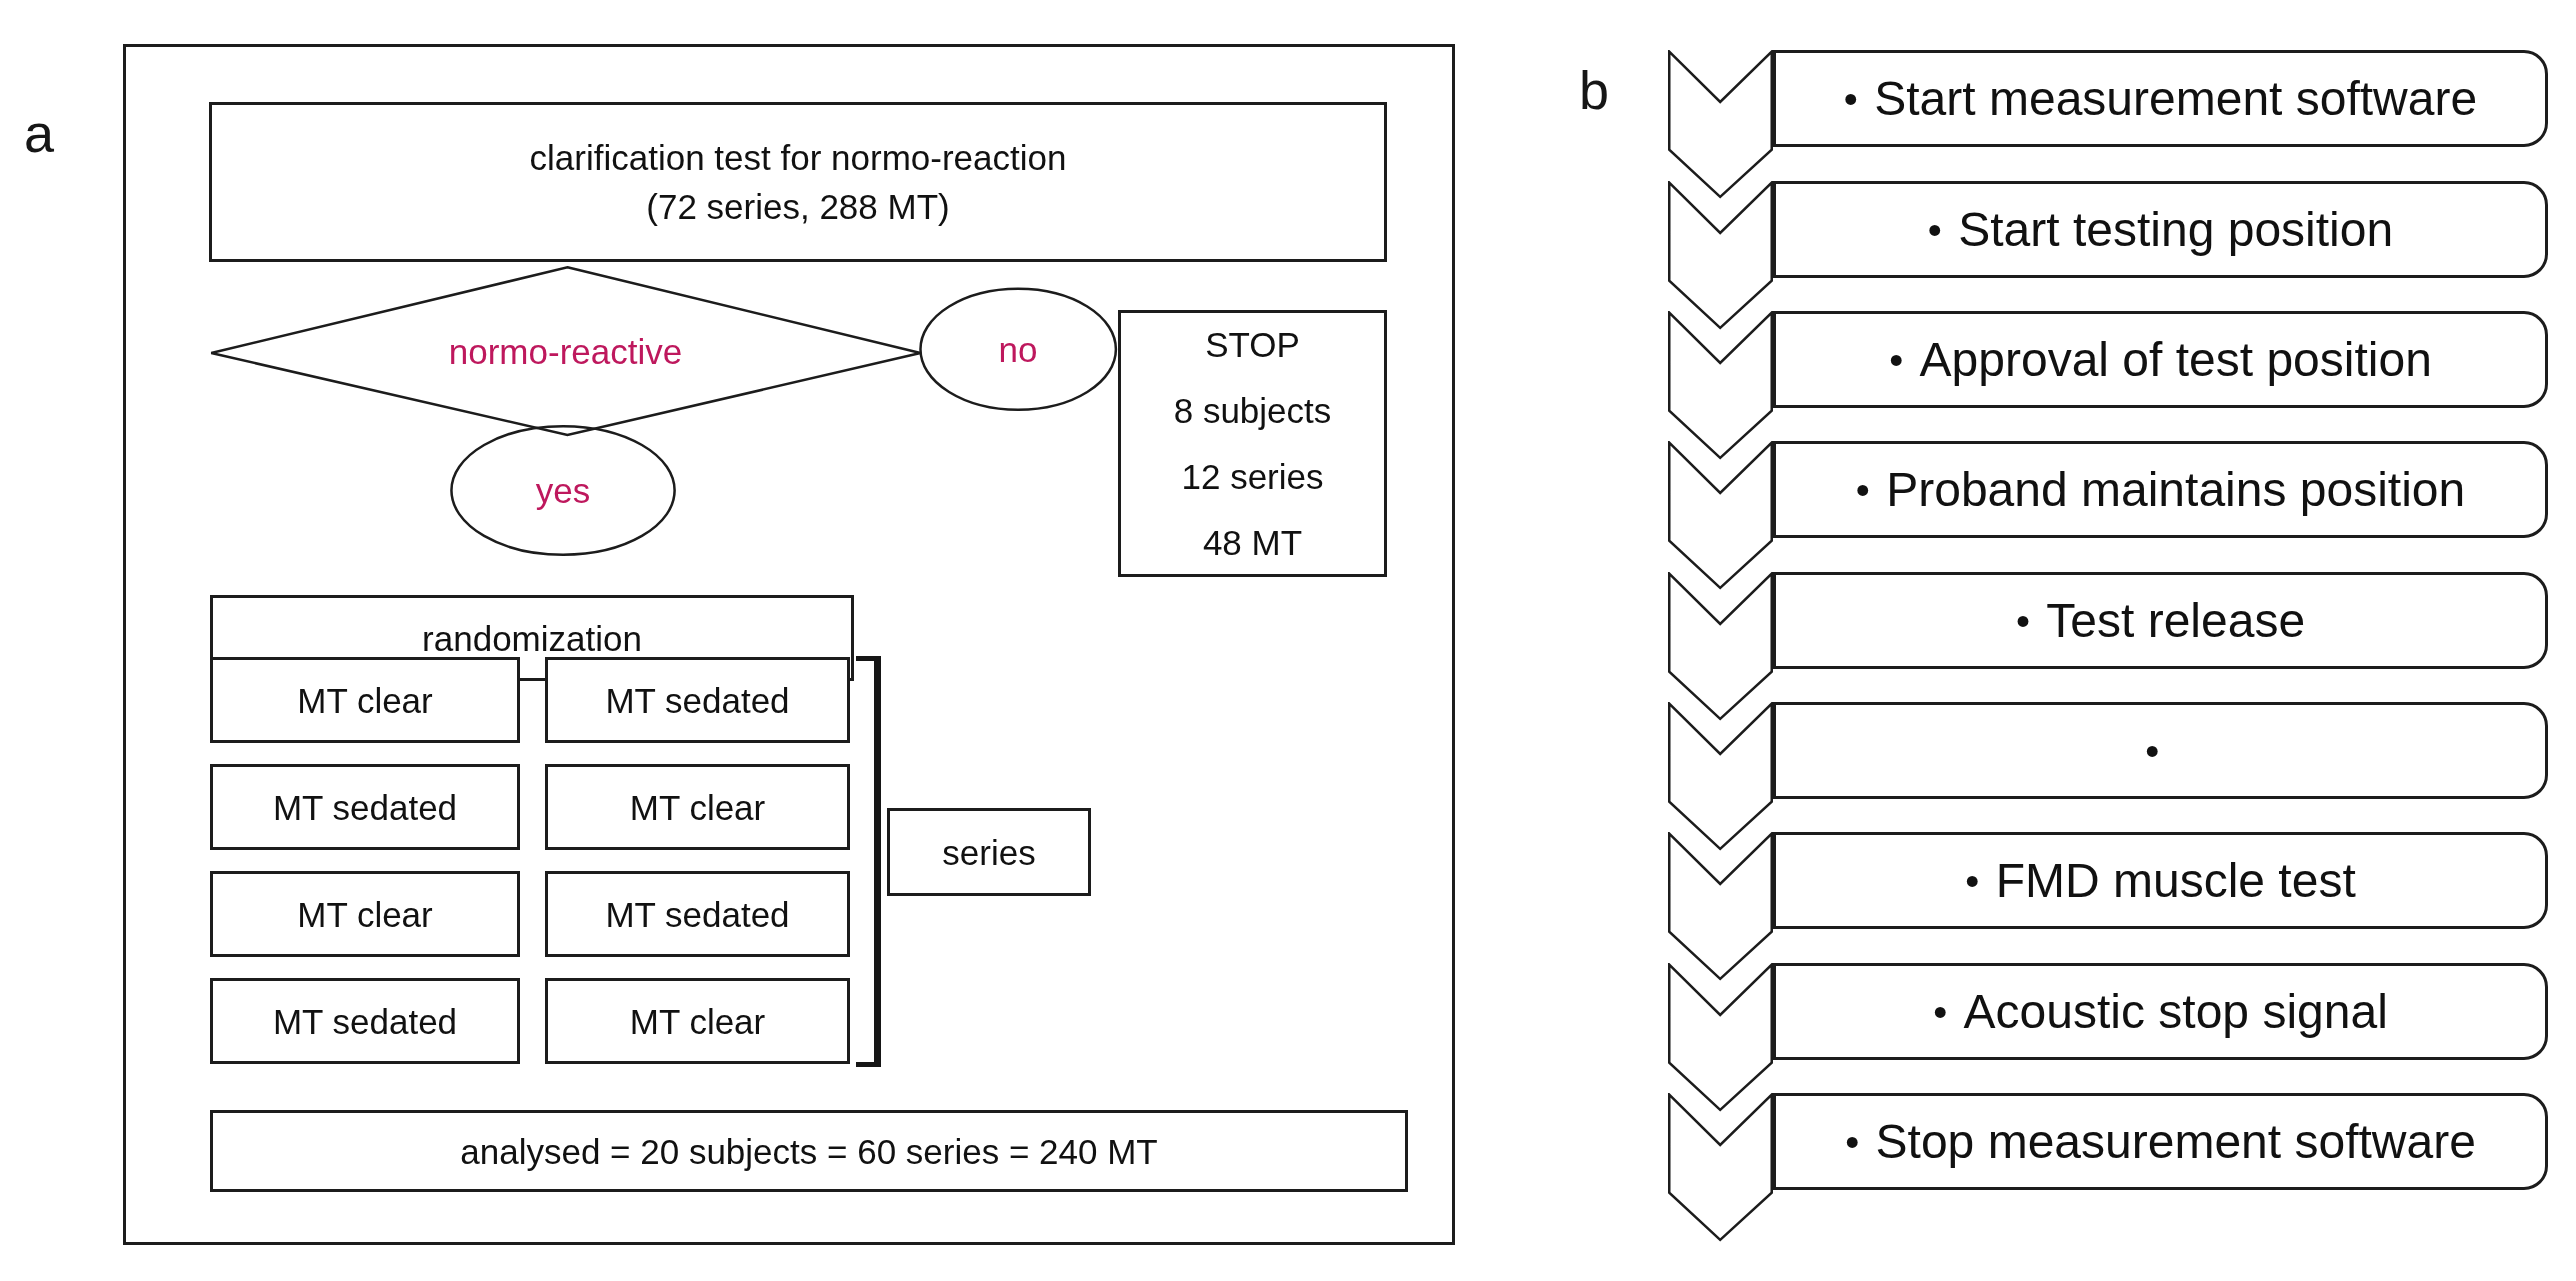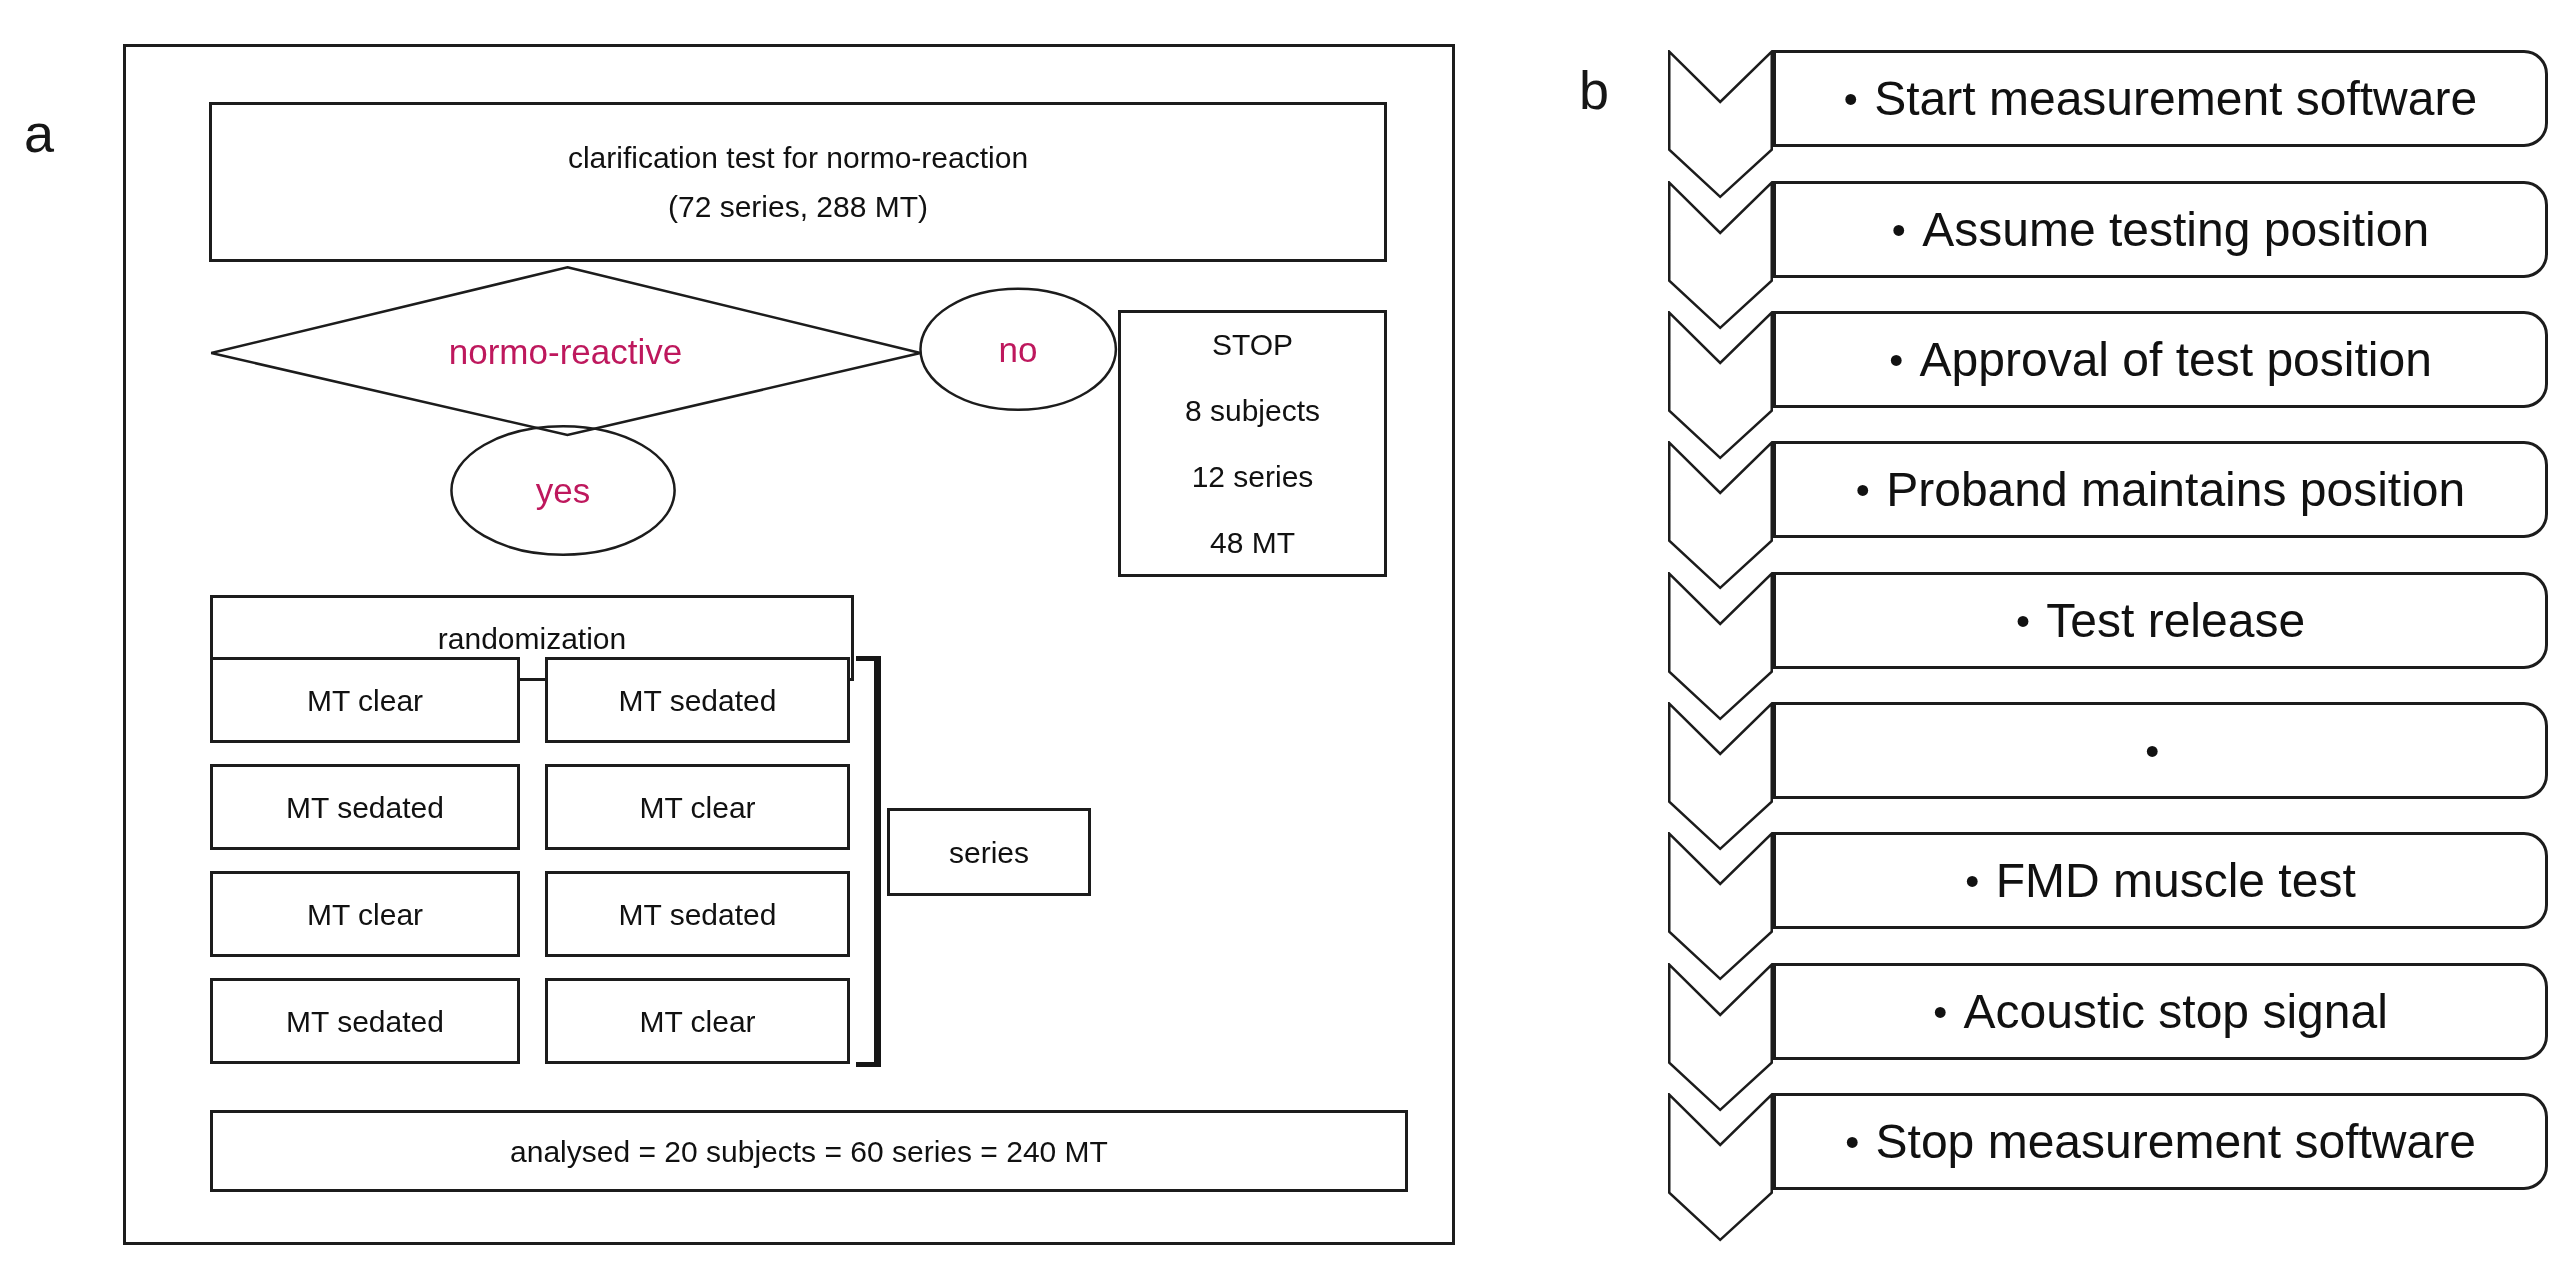--- a/index.html
+++ b/index.html
@@ -3,21 +3,21 @@
 <meta charset="utf-8">
 <style>
   html,body{margin:0;padding:0;background:#ffffff;}
   body{width:2576px;height:1281px;position:relative;overflow:hidden;
        font-family:"Liberation Sans", sans-serif;color:#161616;}
   .page{position:absolute;left:0;top:0;width:2576px;height:1281px;background:#ffffff;}
   .panel-label{position:absolute;font-size:54px;line-height:54px;color:#161616;}
   .frame{position:absolute;border:3.8px solid #1c1c1c;box-sizing:border-box;background:transparent;}
   .box{position:absolute;border:3.8px solid #1c1c1c;box-sizing:border-box;background:#ffffff;
        display:flex;flex-direction:column;align-items:center;justify-content:center;
-       text-align:center;font-size:30px;line-height:49px;color:#111;}
+       text-align:center;font-size:35px;line-height:49px;color:#111;}
   .box.thin{border-width:3.2px;}
   .stop-box{line-height:66px;}
   .clabel{position:absolute;display:flex;align-items:center;justify-content:center;
           text-align:center;font-size:35px;color:#be185d;}
   .shape-layer{position:absolute;left:0;top:0;width:2576px;height:1281px;pointer-events:none;}
   .bracket{position:absolute;border-top:5px solid #161616;border-right:7.6px solid #161616;
            border-bottom:5px solid #161616;box-sizing:border-box;}
   .step-box{position:absolute;left:1773px;width:775px;height:97px;
             border:3.2px solid #1c1c1c;border-radius:0 24px 24px 0;box-sizing:border-box;
             background:#ffffff;display:flex;align-items:center;justify-content:center;
@@ -84,21 +84,21 @@
   <div class="step-box" style="top:50px;">
     <span class="bullet">•</span>
     <span>Start measurement software</span>
   </div>
 
   <svg class="chevron" style="top:181px;" viewBox="0 0 167 236">
     <polygon points="2,2 83,82 165,2 165,158 83,233 2,158" fill="none" stroke="#1c1c1c" stroke-width="4"></polygon>
   </svg>
   <div class="step-box" style="top:181px;">
     <span class="bullet">•</span>
-    <span>Assume testing position</span>
+    <span>Start testing position</span>
   </div>
 
   <svg class="chevron" style="top:311px;" viewBox="0 0 167 236">
     <polygon points="2,2 83,82 165,2 165,158 83,233 2,158" fill="none" stroke="#1c1c1c" stroke-width="4"></polygon>
   </svg>
   <div class="step-box" style="top:311px;">
     <span class="bullet">•</span>
     <span>Approval of test position</span>
   </div>
 

